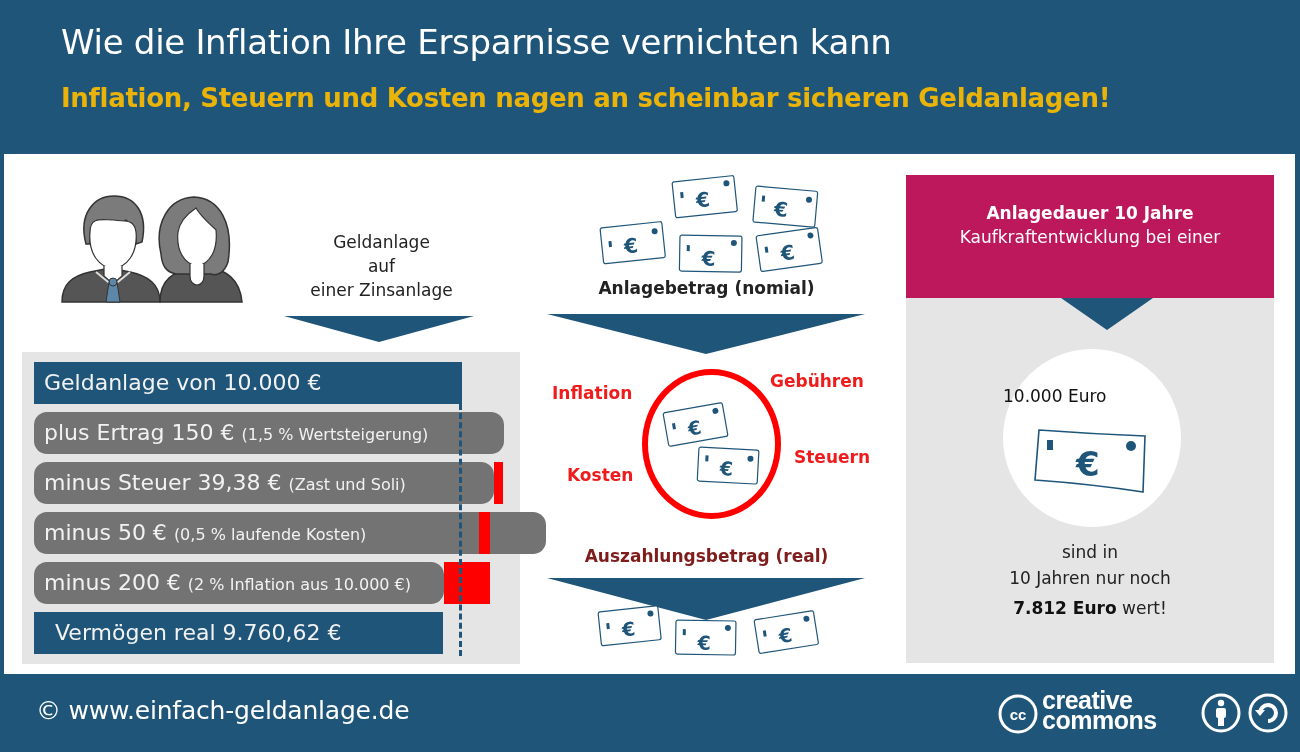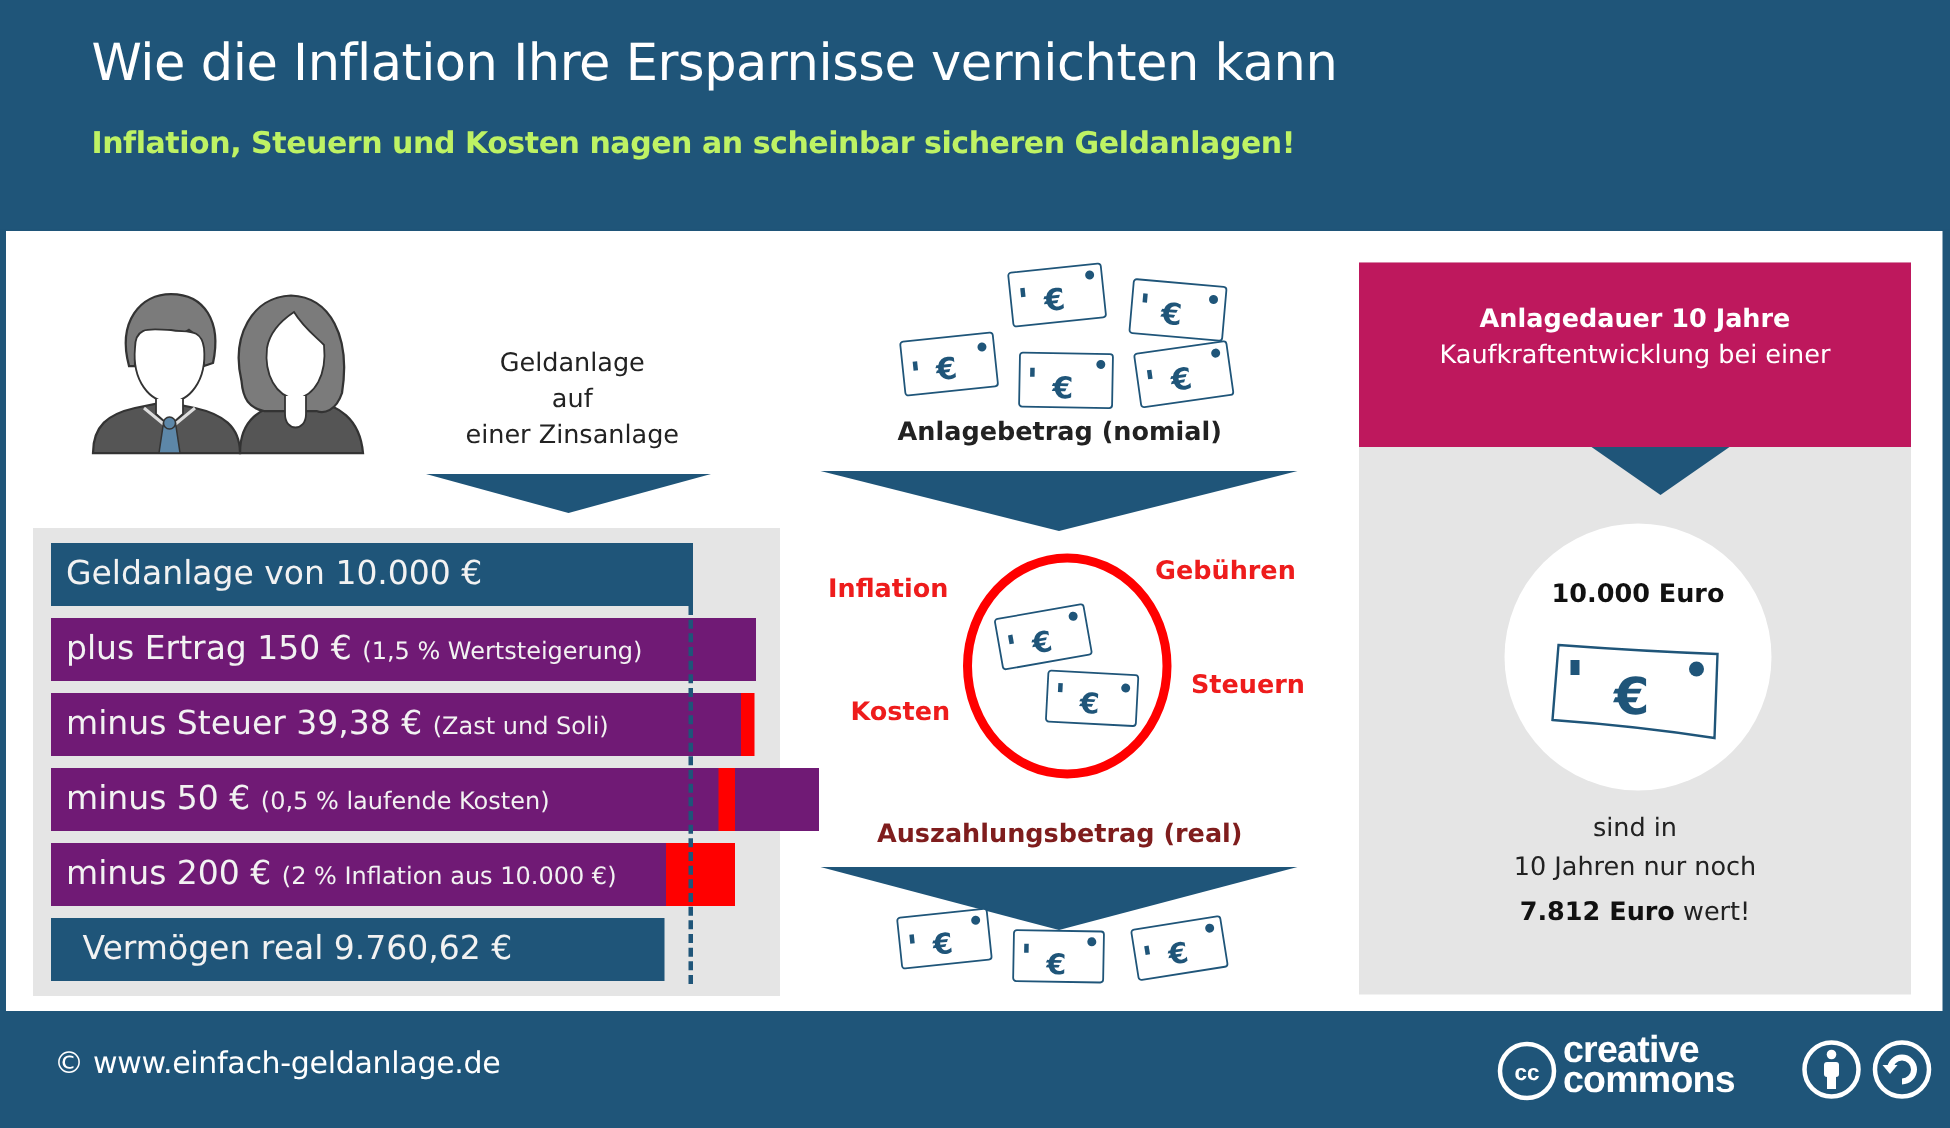--- a/index.html
+++ b/index.html
@@ -11,21 +11,21 @@
       color: #222;
     }
     .header { position: absolute; left: 0; top: 0; width: 1300px; height: 153px; background: #1f5579; }
     .title {
       position: absolute; left: 61px; top: 22px;
       color: #fff; font-size: 34px; font-weight: normal; letter-spacing: -0.3px;
       white-space: nowrap;
     }
     .subtitle {
       position: absolute; left: 61px; top: 83px;
-      color: #bef264; font-size: 20px; letter-spacing: -0.3px; white-space: nowrap;
+      color: #eab308; font-size: 26px; letter-spacing: -0.3px; white-space: nowrap;
     }
     .main {
       position: absolute; left: 4px; top: 154px; width: 1291px; height: 520px;
       background: #fff;
     }
     
     .people { position: absolute; left: 52px; top: 30px; width: 190px; height: 130px; }
     .invest-label {
       position: absolute; left: 270px; top: 76px; width: 215px;
       text-align: center; font-size: 17px; line-height: 24px; color: #222;
@@ -40,21 +40,21 @@
       position: absolute; left: 18px; top: 198px; width: 498px; height: 312px;
       background: #e5e5e5;
     }
     .bar {
       position: absolute; left: 12px; height: 42px;
       color: #f2f2f2; font-size: 22px; line-height: 42px; padding-left: 10px;
       white-space: nowrap; overflow: hidden;
     }
     .bar small { font-size: 16px; }
     .bar.blue { background: #1f5579; }
-    .bar.grey { background: #701a75; }
+    .bar.grey { background: #737373; border-radius: 13px; }
     .red-seg { position: absolute; background: #ff0000; }
     .dashline {
       position: absolute; left: 437px; top: 52px; width: 0; height: 252px;
       border-left: 3px dashed #1f5579;
     }
     
     .notes-top { position: absolute; left: 586px; top: 20px; width: 240px; height: 100px; }
     .nominal-label {
       position: absolute; left: 540px; top: 124px; width: 325px; text-align: center;
       font-size: 17px; font-weight: bold; color: #222;
@@ -94,33 +94,33 @@
     .right-head-arrow {
       position: absolute; left: 155px; top: 123px; width: 0; height: 0;
       border-left: 46px solid transparent; border-right: 46px solid transparent;
       border-top: 32px solid #1f5579;
     }
     .white-circle {
       position: absolute; left: 97px; top: 174px; width: 178px; height: 178px;
       background: #fff; border-radius: 50%;
     }
     .circle-amount {
-      position: absolute; left: 0; top: 37px; width: 178px; text-align: center;
-      font-size: 17px; font-weight: bold; color: #111;
+      position: absolute; left: 0; top: 37px; width: 178px; 
+      font-size: 17px; font-weight: normal; color: #111;
     }
     .circle-note { position: absolute; left: 30px; top: 75px; width: 118px; height: 72px; }
     .right-text {
       position: absolute; left: 0; top: 364px; width: 368px; text-align: center;
       font-size: 17px; line-height: 26px; color: #222;
     }
     .right-text .final { margin-top: 4px; }
     .right-text b { font-weight: bold; color: #111; }
     
     .footer-left {
-      position: absolute; left: 36px; top: 696px; color: #fff; font-size: 20px;
+      position: absolute; left: 36px; top: 696px; color: #fff; font-size: 25px;
       white-space: nowrap; letter-spacing: -0.2px;
     }
     .cc-area { position: absolute; left: 996px; top: 688px; width: 300px; height: 56px; }
     .cc-text {
       position: absolute; left: 46px; top: 2px; color: #fff; font-weight: bold;
       font-size: 25px; line-height: 20px; letter-spacing: -0.5px;
       font-family: "Liberation Sans", sans-serif;
     }
   </style>
 </head>

